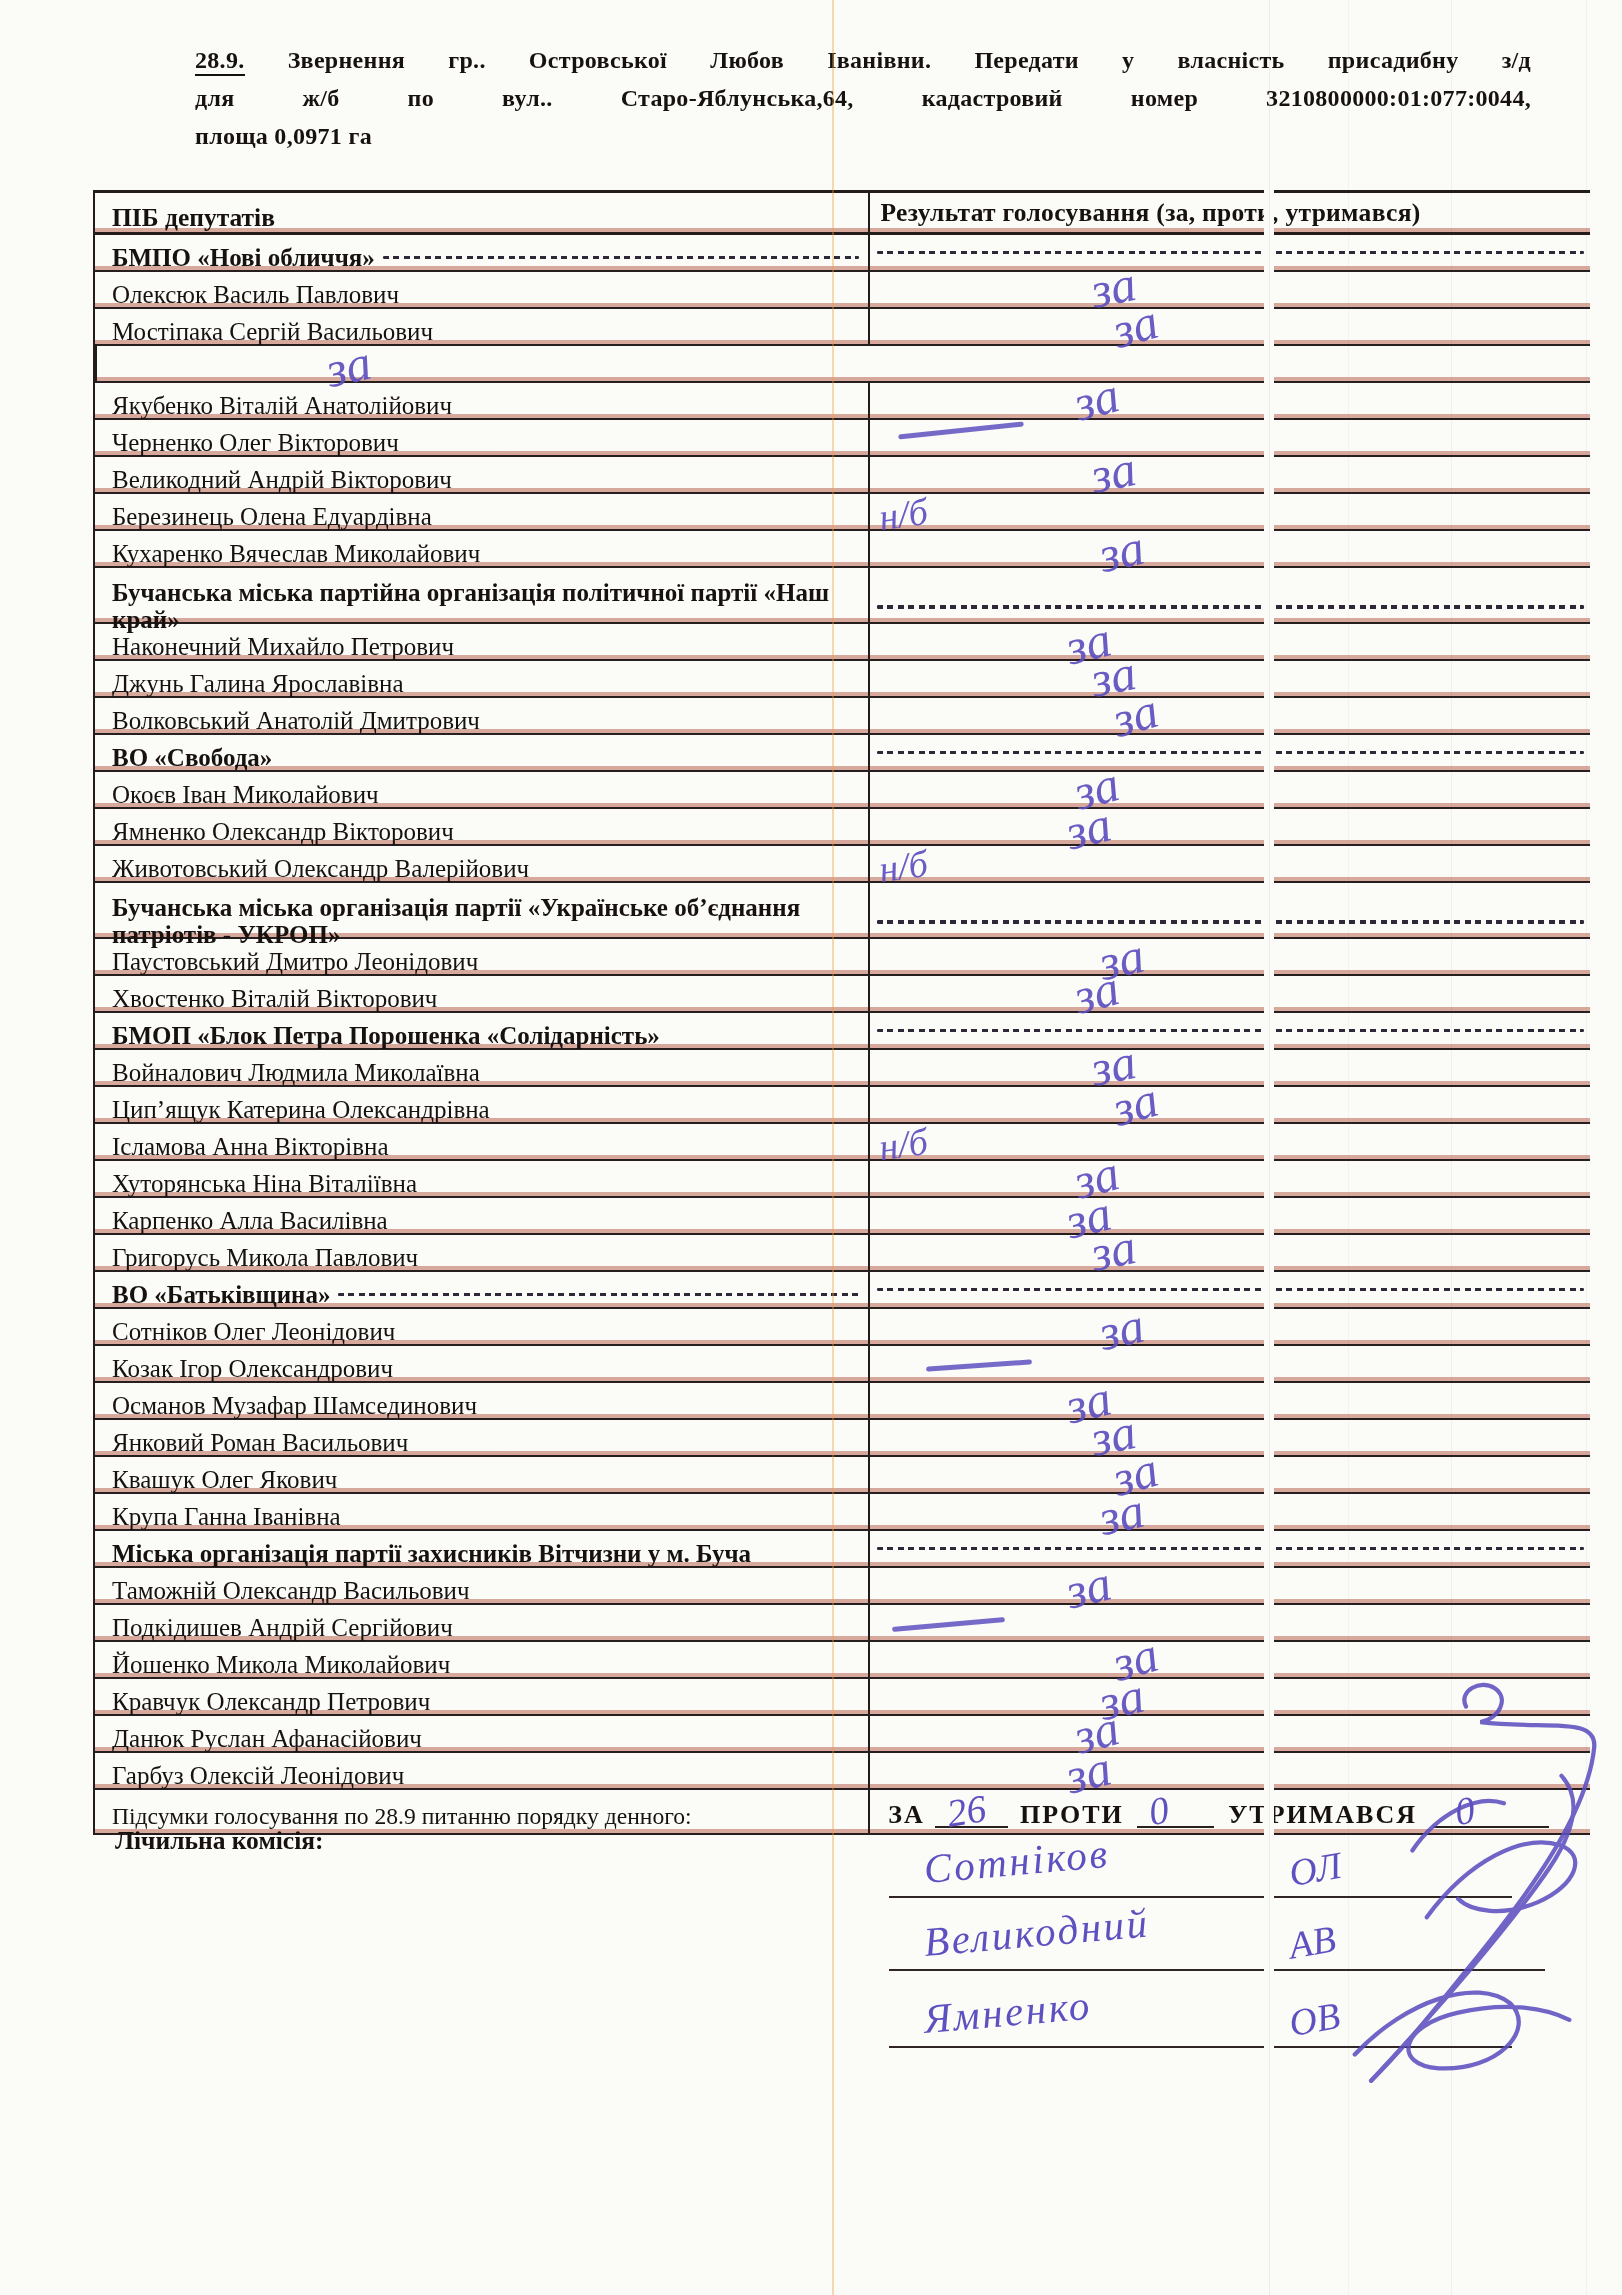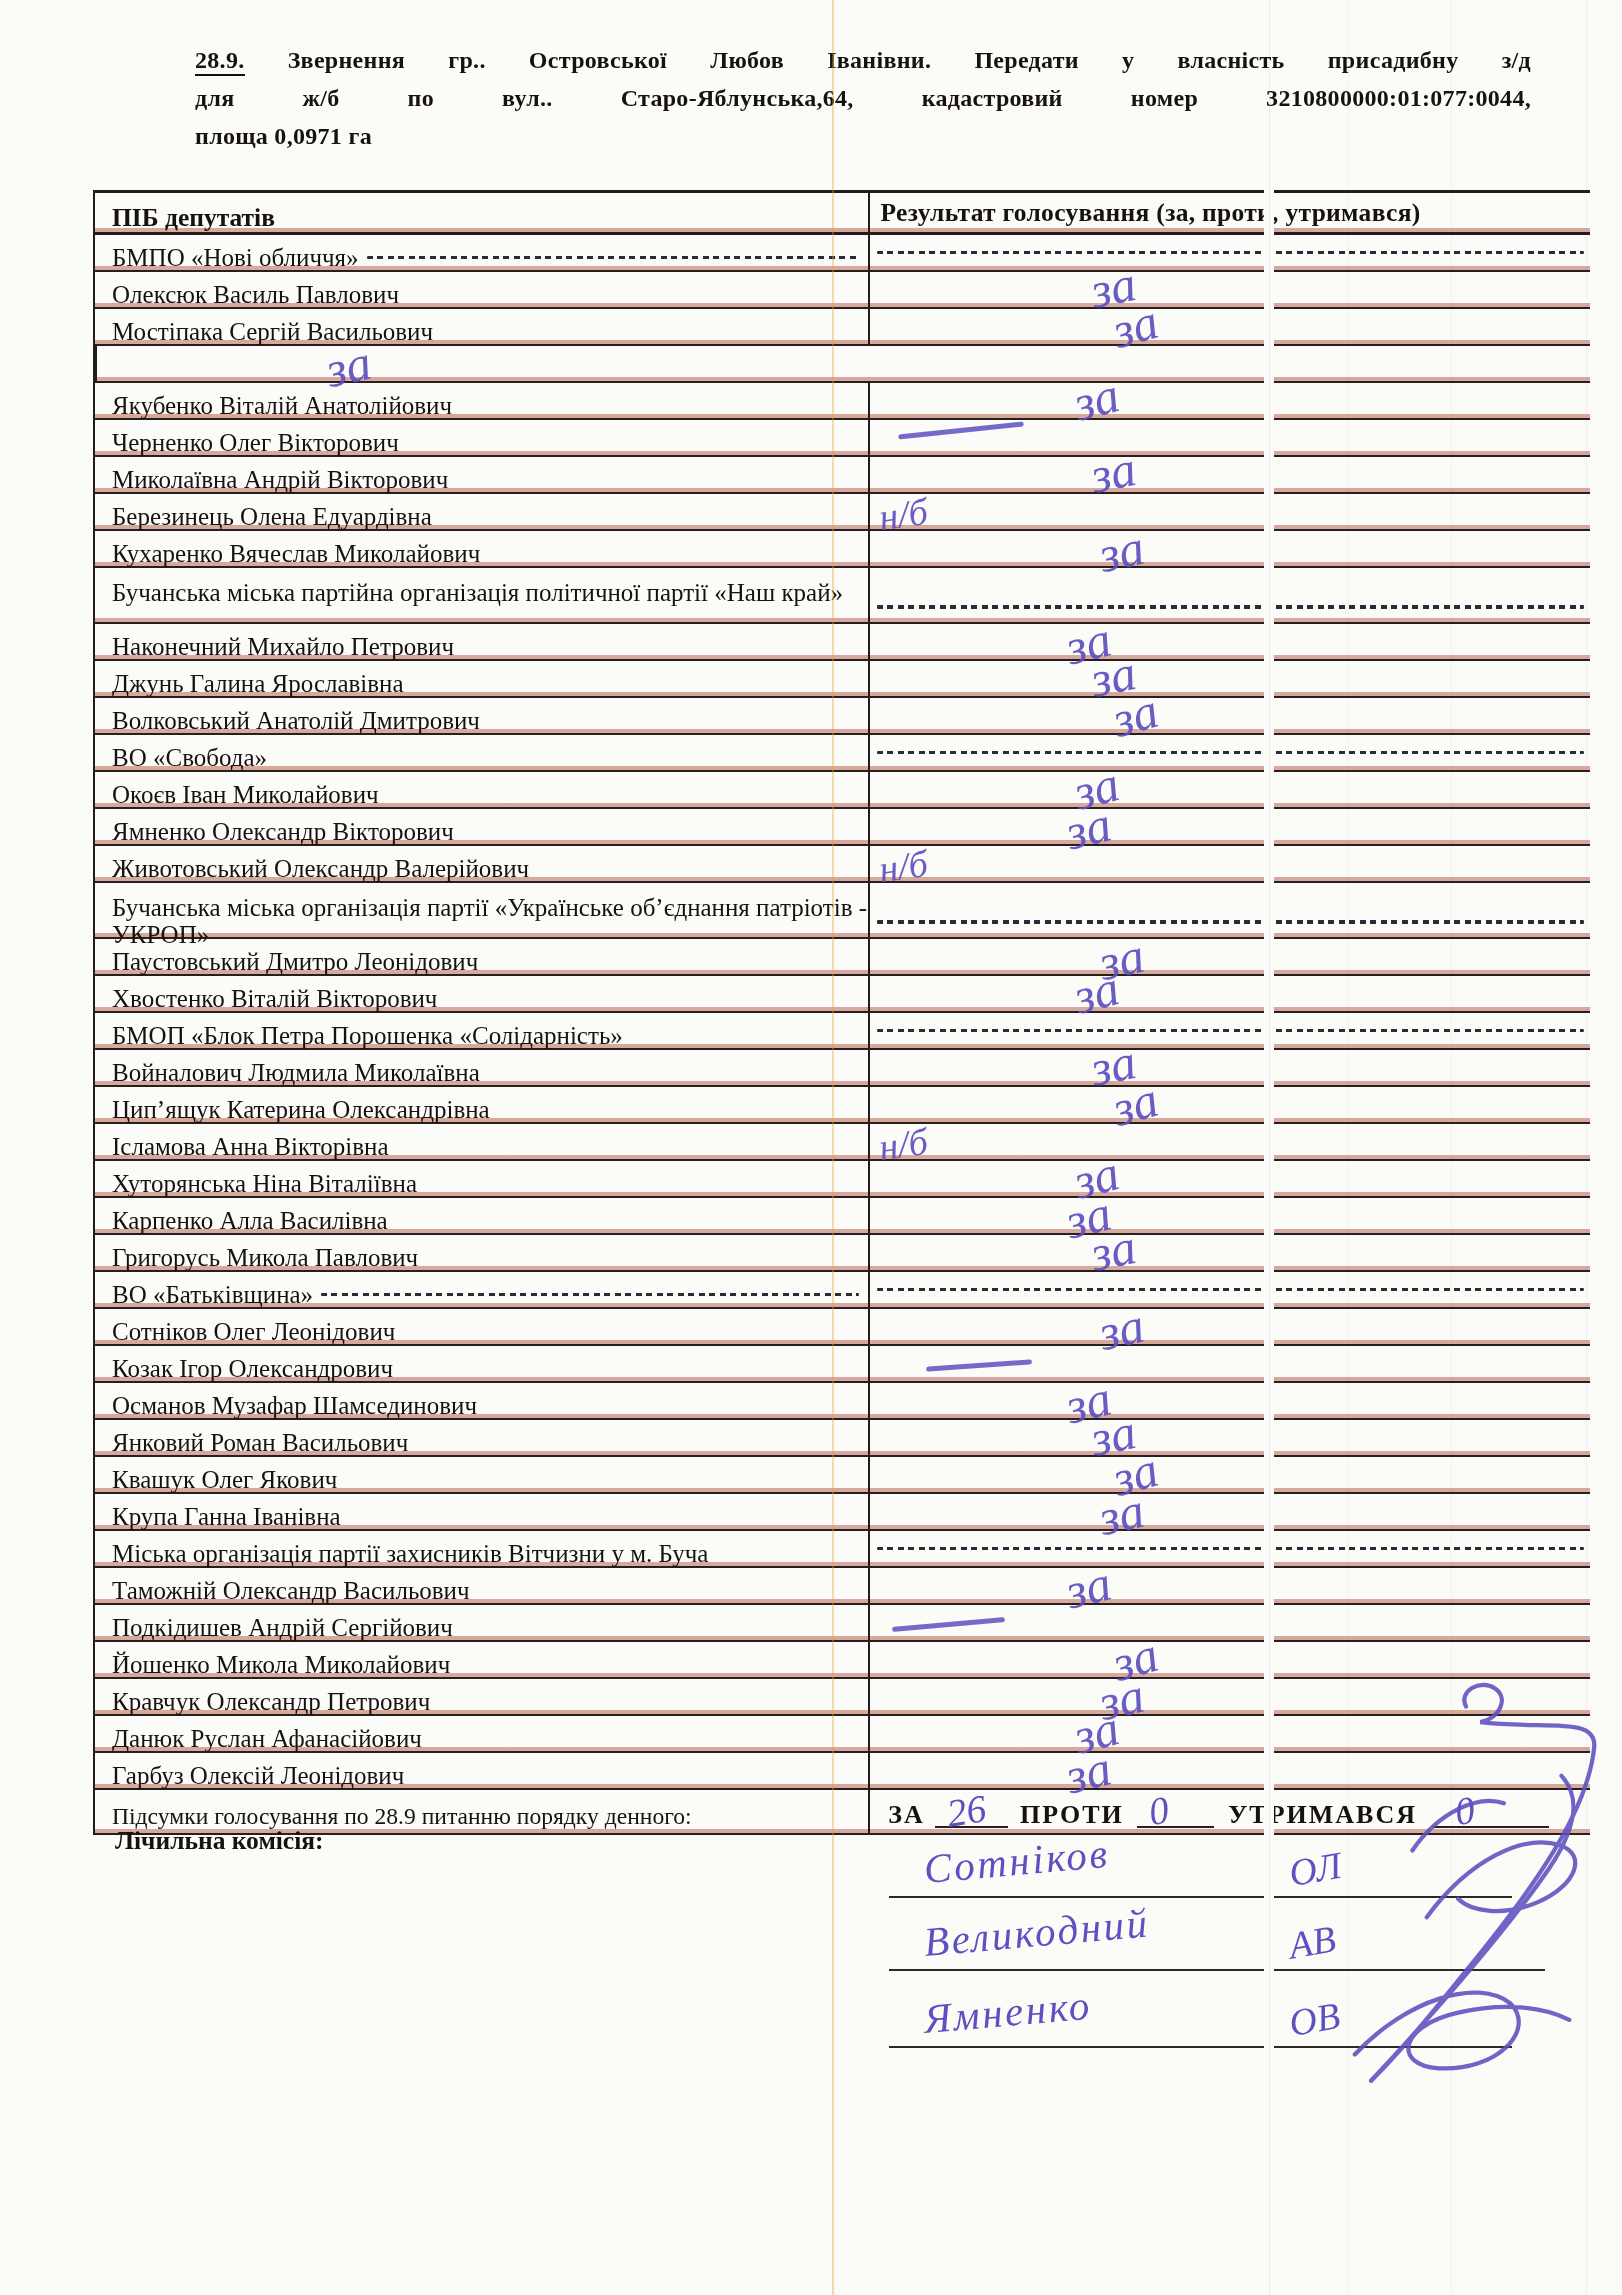--- a/index.html
+++ b/index.html
@@ -20,21 +20,21 @@
   .row.header{height:39px;border-bottom:3.3px solid #241c1c;}
   .row.tall{height:54px;align-items:flex-start;}
   .row.summaryrow{height:43px;justify-content:center;}
   .name{width:773px;padding-left:17px;box-sizing:border-box;font-size:25px;line-height:27px;
         display:flex;align-items:center;margin-top:10px;}
   .row.tall .name{padding-top:0.7px;}
   .result{flex:1;position:relative;height:100%;border-left:2.6px solid #241c1c;
           box-sizing:border-box;display:flex;align-items:center;}
   .hdr{font-weight:bold;font-size:25.5px;}
   .result.hdrcell{padding-left:10.5px;font-weight:bold;font-size:25.5px;letter-spacing:0.3px;}
-  .party .name{font-weight:normal;}
+  .party .name{font-weight:bold;}
   .dashfill{flex:1;height:3.9px;margin:0 9.2px 0 7.9px;border-radius:1.3px;
             background:repeating-linear-gradient(90deg,#2e2838 0 5.9px,rgba(0,0,0,0) 5.9px 10.5px);}
   .row.tall .dashfill.rfull{margin-top:23.6px;}
   .dashfill.rfull{margin:0 6.5px;}
 
   
   .hw{font-style:italic;color:var(--ink,#5d50c0);font-family:"Liberation Serif",serif;}
   .hw.za{position:absolute;font-size:50px;line-height:1;z-index:30;opacity:.92;}
   .hw.nb{position:absolute;font-size:38px;line-height:1;z-index:30;transform:rotate(-8deg);opacity:.92;}
   .hwdash{position:absolute;height:4.6px;background:var(--ink,#5d50c0);border-radius:2.6px;z-index:30;opacity:.85;}
@@ -128,21 +128,21 @@
         <div class="row dep">
           <div class="name">
             <span>Черненко Олег Вікторович</span>
           </div>
           <div class="result">
             <span class="hwdash" style="left: 27.5px; top: 7.9px; width: 126px; transform: rotate(-6deg);"></span>
           </div>
         </div>
         <div class="row dep">
           <div class="name">
-            <span>Миколаївна Андрій Вікторович</span>
+            <span>Великодний Андрій Вікторович</span>
           </div>
           <div class="result">
             <span class="hw za" style="left: 221px; top: -10.5px; transform: rotate(-12deg);">за</span>
           </div>
         </div>
         <div class="row dep">
           <div class="name">
             <span>Березинець Олена Едуардівна</span>
           </div>
           <div class="result">

